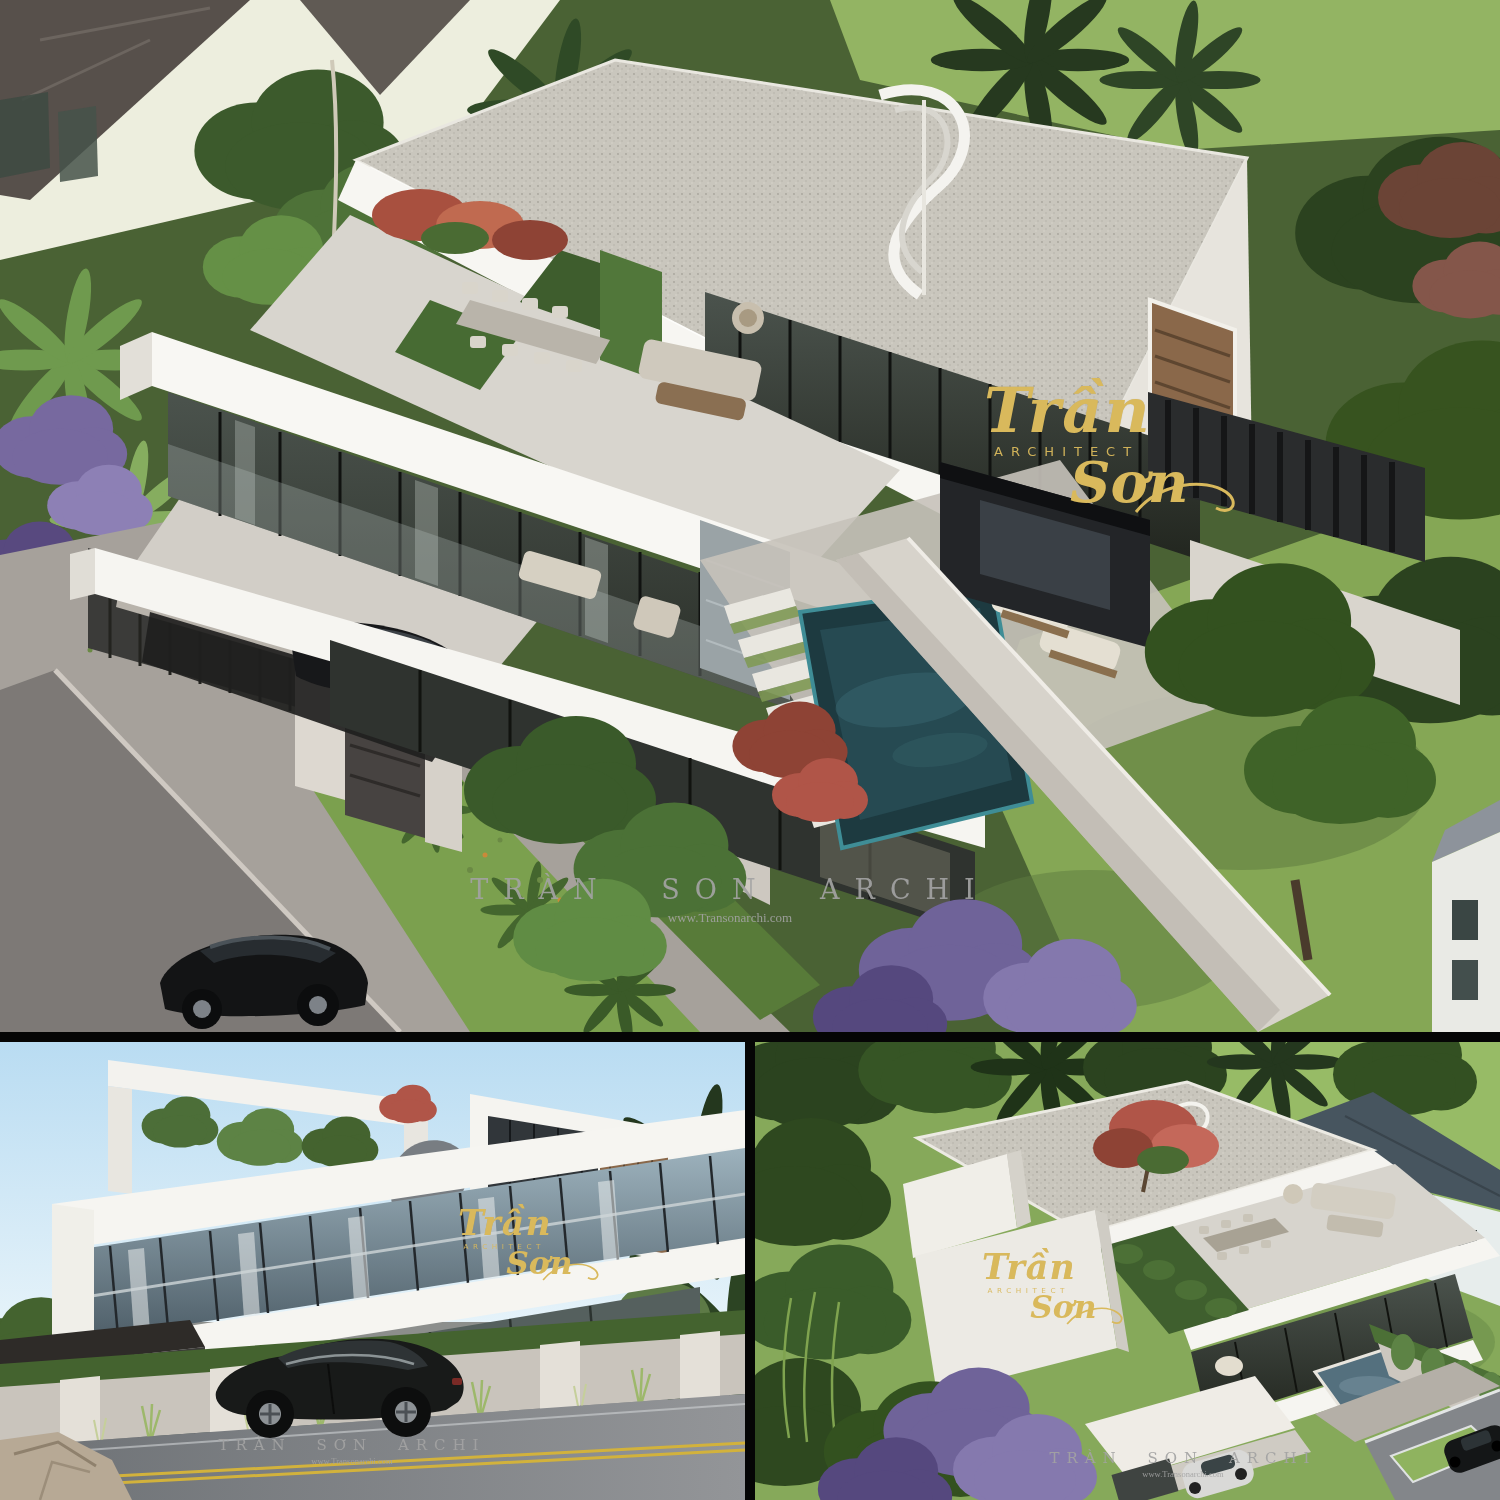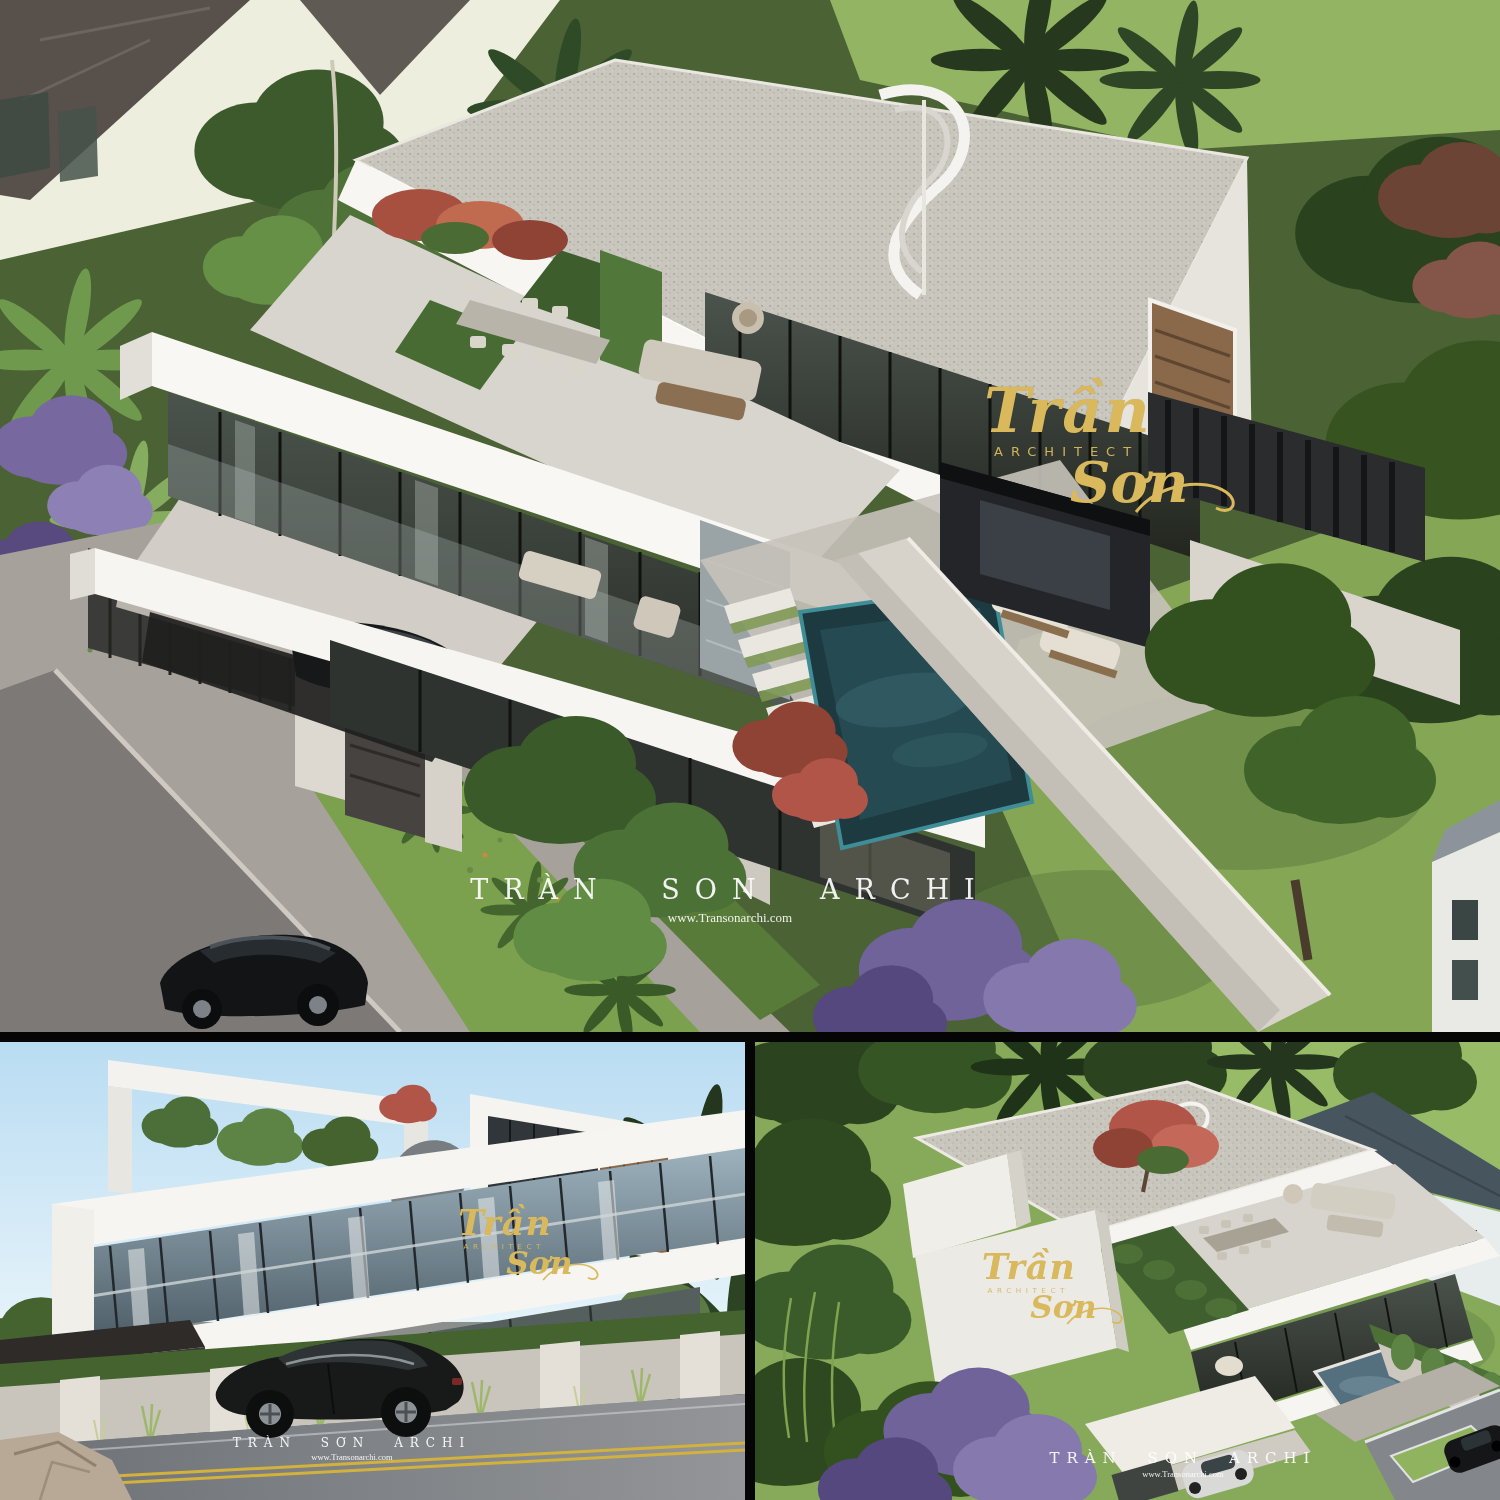--- a/index.html
+++ b/index.html
@@ -12,28 +12,28 @@
   
   .logo{position:absolute;color:#d9b95c;line-height:1;pointer-events:none;transform-origin:0 0;width:260px;}
   .logo .t{display:block;font-style:italic;font-weight:bold;font-size:62px;letter-spacing:2px;text-shadow:0 0 1px rgba(0,0,0,.15);}
   .logo .a{display:block;font-family:"DejaVu Sans",sans-serif;font-size:13px;letter-spacing:8px;margin:3px 0 0 10px;opacity:.95;}
   .logo .s{display:block;font-style:italic;font-weight:bold;font-size:56px;margin:-4px 0 0 86px;}
   .logo .swash{position:absolute;left:150px;top:96px;}
   #logo-aerial{left:984px;top:380px;}
   #logo-street{left:458px;top:1206px;transform:scale(.56);}
   #logo-rear{left:982px;top:1250px;transform:scale(.56);}
   
-  .wm{position:absolute;color:#ffffff;text-align:center;pointer-events:none;}
+  .wm{position:absolute;color:#a3a3a3;text-align:center;pointer-events:none;}
   .wm .l1{font-family:"DejaVu Serif",serif;opacity:.92;white-space:nowrap;}
   .wm .l2{font-family:Liberation Serif, serif;opacity:.9;margin-top:5px;}
   #wm-aerial{left:380px;top:874px;width:700px;}
   #wm-aerial .l1{font-size:27px;letter-spacing:15px;word-spacing:26px;}
   #wm-aerial .l2{font-size:13px;}
   #wm-street{left:132px;top:1436px;width:440px;}
-  #wm-street .l1{font-size:12px;letter-spacing:7px;word-spacing:13px;}
+  #wm-street .l1{font-size:15px;letter-spacing:7px;word-spacing:13px;}
   #wm-street .l2{font-size:8.5px;margin-top:2px;}
   #wm-rear{left:963px;top:1449px;width:440px;}
   #wm-rear .l1{font-size:15px;letter-spacing:7px;word-spacing:13px;}
   #wm-rear .l2{font-size:8.5px;margin-top:2px;}
 </style>
 </head>
 <body>
 
 <div class="panel" id="panel-aerial">
 <svg viewBox="0 0 1500 1032">

